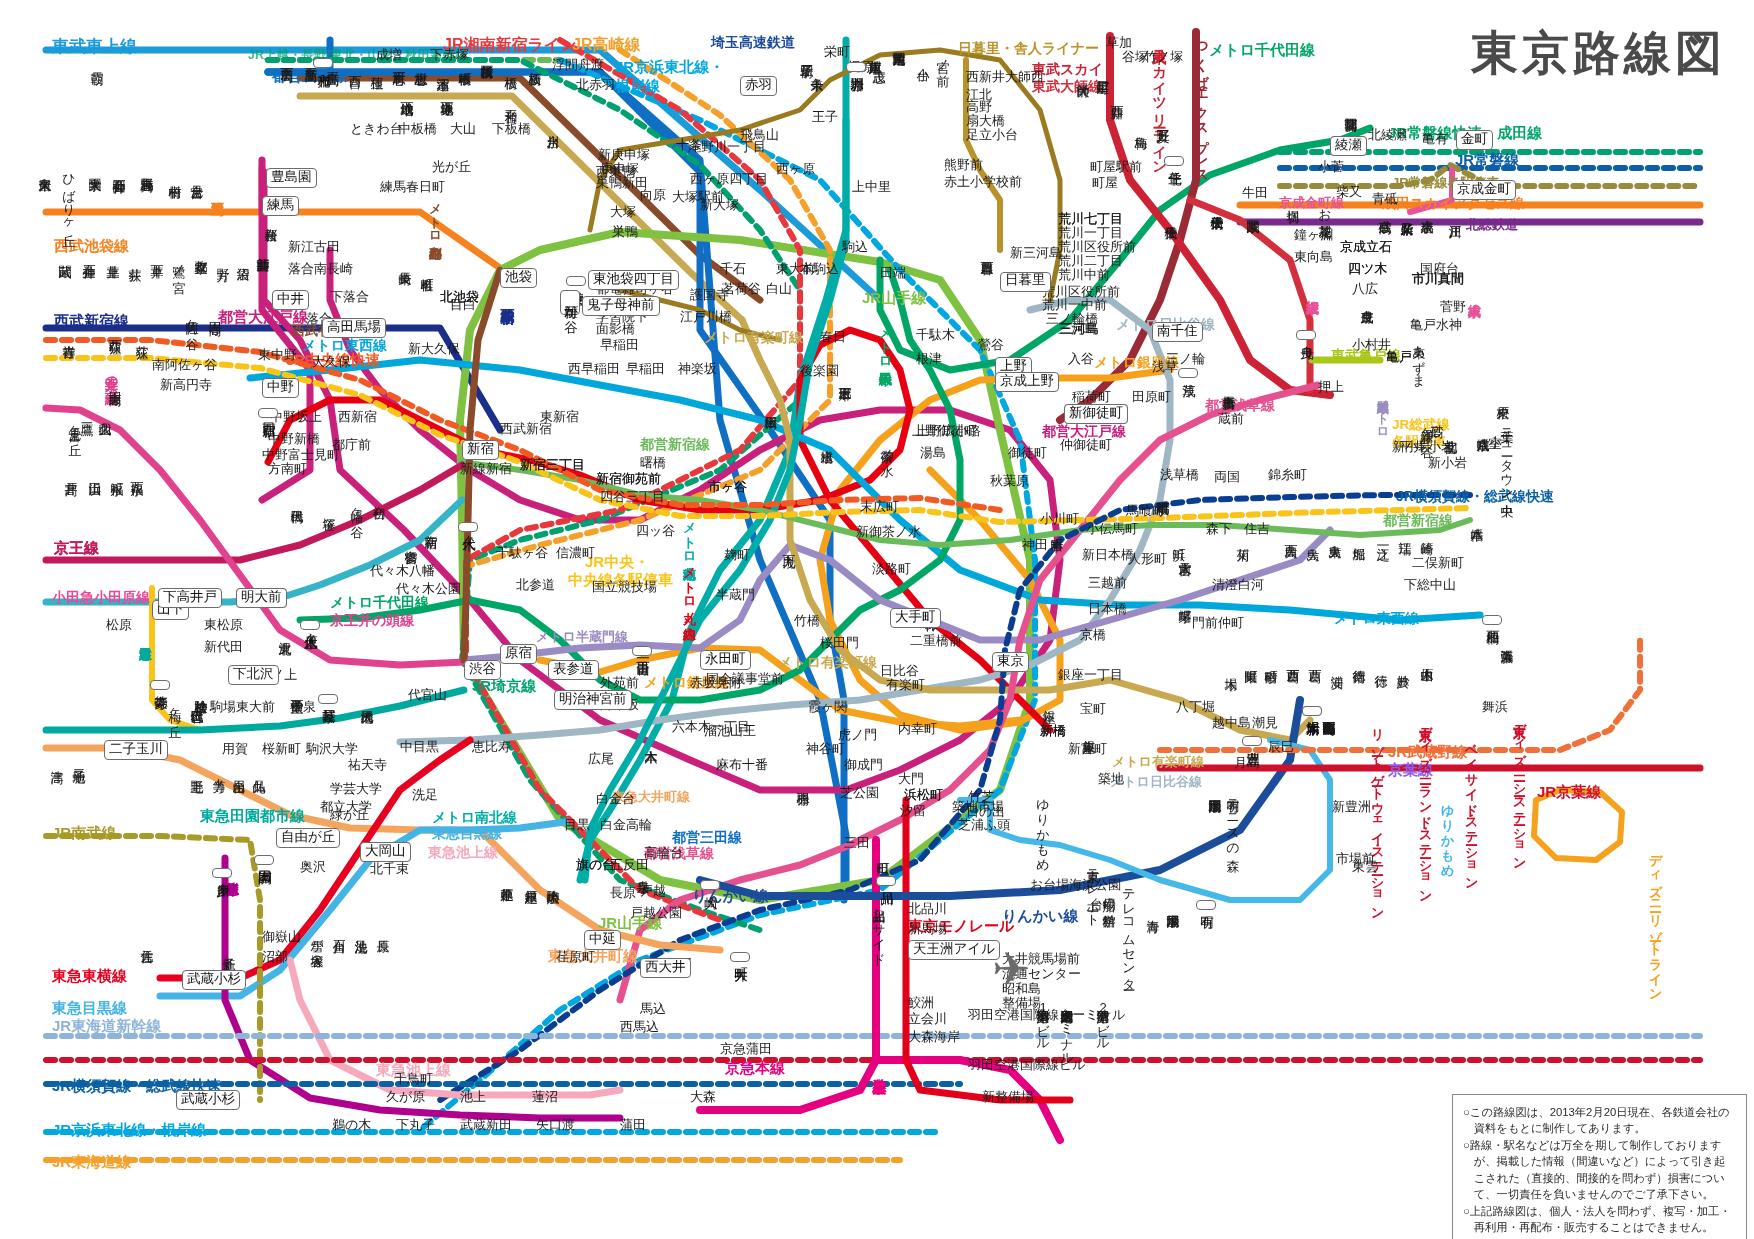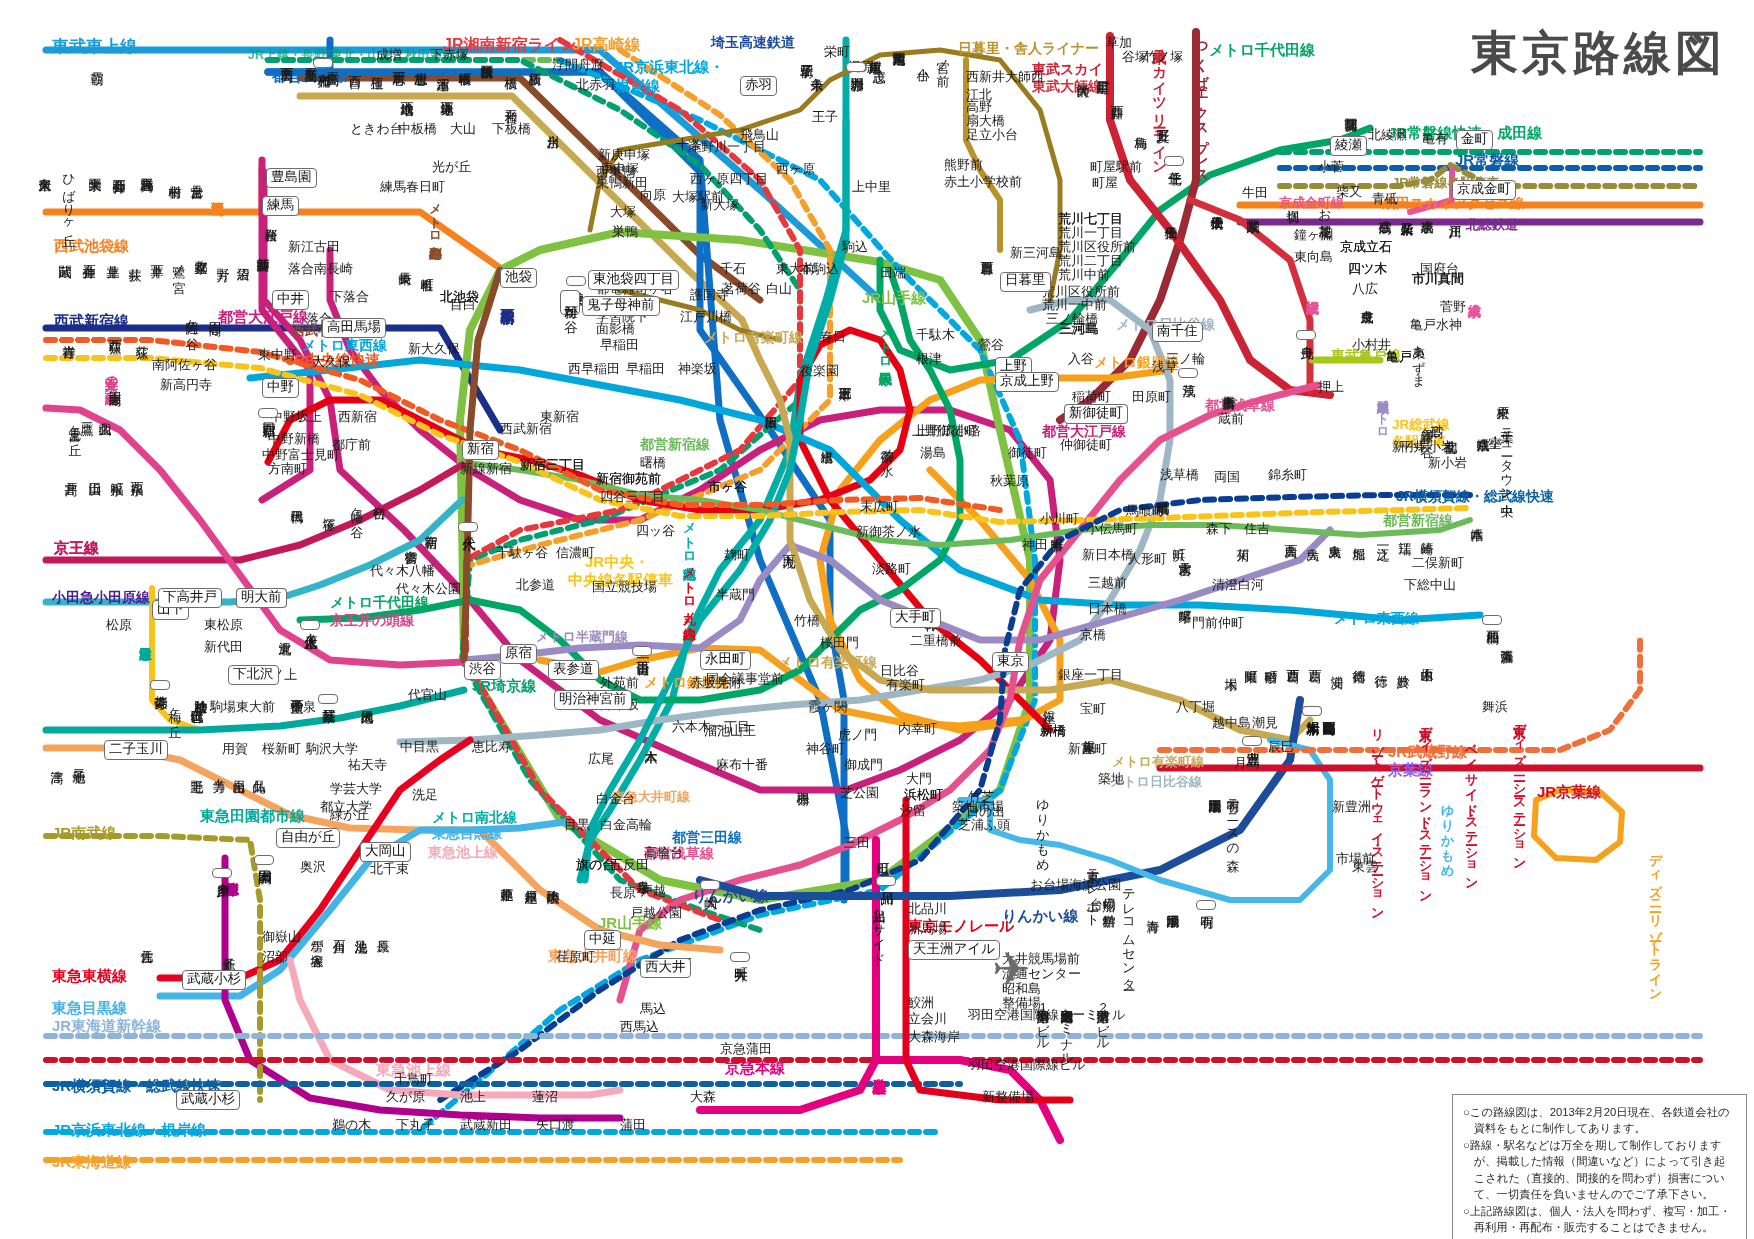--- a/index.html
+++ b/index.html
@@ -212,21 +212,21 @@
       <div class="lbl" style="left: 292px; top: 324px; font-size: 13px; color: rgb(138, 75, 42);">西武有楽町線</div>
       <div class="lbl" style="left: 302px; top: 338px; font-size: 14px; color: rgb(0, 167, 219);">メトロ東西線</div>
       <div class="lbl" style="left: 286px; top: 352px; font-size: 15px; color: rgb(241, 90, 34);">JR中央線快速</div>
       <div class="lbl v" style="left: 104px; top: 368px; font-size: 13px; color: rgb(224, 66, 142);">京王井の頭線</div>
       <div class="lbl v" style="left: 210px; top: 192px; font-size: 13px; color: rgb(245, 130, 31);">豊島線西武</div>
       <div class="lbl v" style="left: 428px; top: 194px; font-size: 12.5px; color: rgb(138, 75, 42);">メトロ副都心線</div>
       <div class="lbl v" style="left: 500px; top: 298px; font-size: 14px; color: rgb(26, 46, 138);">西武新宿線</div>
       <div class="lbl" style="left: 704px; top: 330px; font-size: 14px; color: rgb(200, 169, 81);">メトロ有楽町線</div>
       <div class="lbl" style="left: 640px; top: 437px; font-size: 14px; color: rgb(108, 187, 90);">都営新宿線</div>
       <div class="lbl" style="left: 54px; top: 540px; font-size: 15px; color: rgb(194, 25, 90);">京王線</div>
-      <div class="lbl" style="left: 52px; top: 590px; font-size: 14px; color: #4c1d95;">小田急小田原線</div>
+      <div class="lbl" style="left: 52px; top: 590px; font-size: 14px; color: #ec4899;">小田急小田原線</div>
       <div class="lbl" style="left: 54px; top: 540px; font-size: 15px; color: rgb(194, 25, 90);">京王線</div>
       <div class="lbl v" style="left: 138px; top: 638px; font-size: 12.5px; color: rgb(0, 169, 157);">東急世田谷線</div>
       <div class="lbl" style="left: 330px; top: 595px; font-size: 14px; color: rgb(0, 166, 102);">メトロ千代田線</div>
       <div class="lbl" style="left: 330px; top: 613px; font-size: 14px; color: rgb(224, 66, 142);">京王井の頭線</div>
       <div class="lbl" style="left: 536px; top: 630px; font-size: 13px; color: rgb(155, 139, 196);">メトロ半蔵門線</div>
       <div class="lbl" style="left: 472px; top: 678px; font-size: 15px; color: rgb(0, 160, 112);">JR埼京線</div>
       <div class="lbl" style="left: 644px; top: 675px; font-size: 14px; color: rgb(245, 161, 28);">メトロ銀座線</div>
       <div class="lbl" style="left: 778px; top: 655px; font-size: 14px; color: rgb(200, 169, 81);">メトロ有楽町線</div>
       <div class="lbl" style="left: 1112px; top: 755px; font-size: 13px; color: rgb(200, 169, 81);">メトロ有楽町線</div>
       <div class="lbl" style="left: 1110px; top: 775px; font-size: 13px; color: rgb(159, 183, 196);">メトロ日比谷線</div>
@@ -462,21 +462,21 @@
       <div class="st" style="left: 820px; top: 636px;">桜田門</div>
       <div class="st" style="left: 706px; top: 672px;">国会議事堂前</div>
       <div class="st" style="left: 704px; top: 724px;">溜池山王</div>
       <div class="st" style="left: 690px; top: 676px;">赤坂見附</div>
       <div class="bx" style="left: 700px; top: 650px;">永田町</div>
       <div class="st" style="left: 716px; top: 588px;">半蔵門</div>
       <div class="st" style="left: 724px; top: 548px;">麹町</div>
       <div class="st" style="left: 708px; top: 480px;">市ヶ谷</div>
       <div class="st" style="left: 844px; top: 758px;">御成門</div>
       <div class="st" style="left: 806px; top: 742px;">神谷町</div>
-      <div class="st" style="left: 898px; top: 772px; margin-left: 8px;">大門</div>
+      <div class="st" style="left: 898px; top: 772px;">大門</div>
       <div class="st" style="left: 904px; top: 788px;">浜松町</div>
       <div class="st" style="left: 840px; top: 786px;">芝公園</div>
       <div class="st v" style="left: 796px; top: 782px;">赤羽橋</div>
       <div class="st" style="left: 716px; top: 758px;">麻布十番</div>
       <div class="st v" style="left: 644px; top: 740px;">六本木</div>
       <div class="st" style="left: 672px; top: 720px;">六本木一丁目</div>
       <div class="st" style="left: 588px; top: 752px;">広尾</div>
       <div class="st" style="left: 472px; top: 740px;">恵比寿</div>
       <div class="st" style="left: 400px; top: 740px;">中目黒</div>
       <div class="st" style="left: 564px; top: 818px;">目黒</div>

